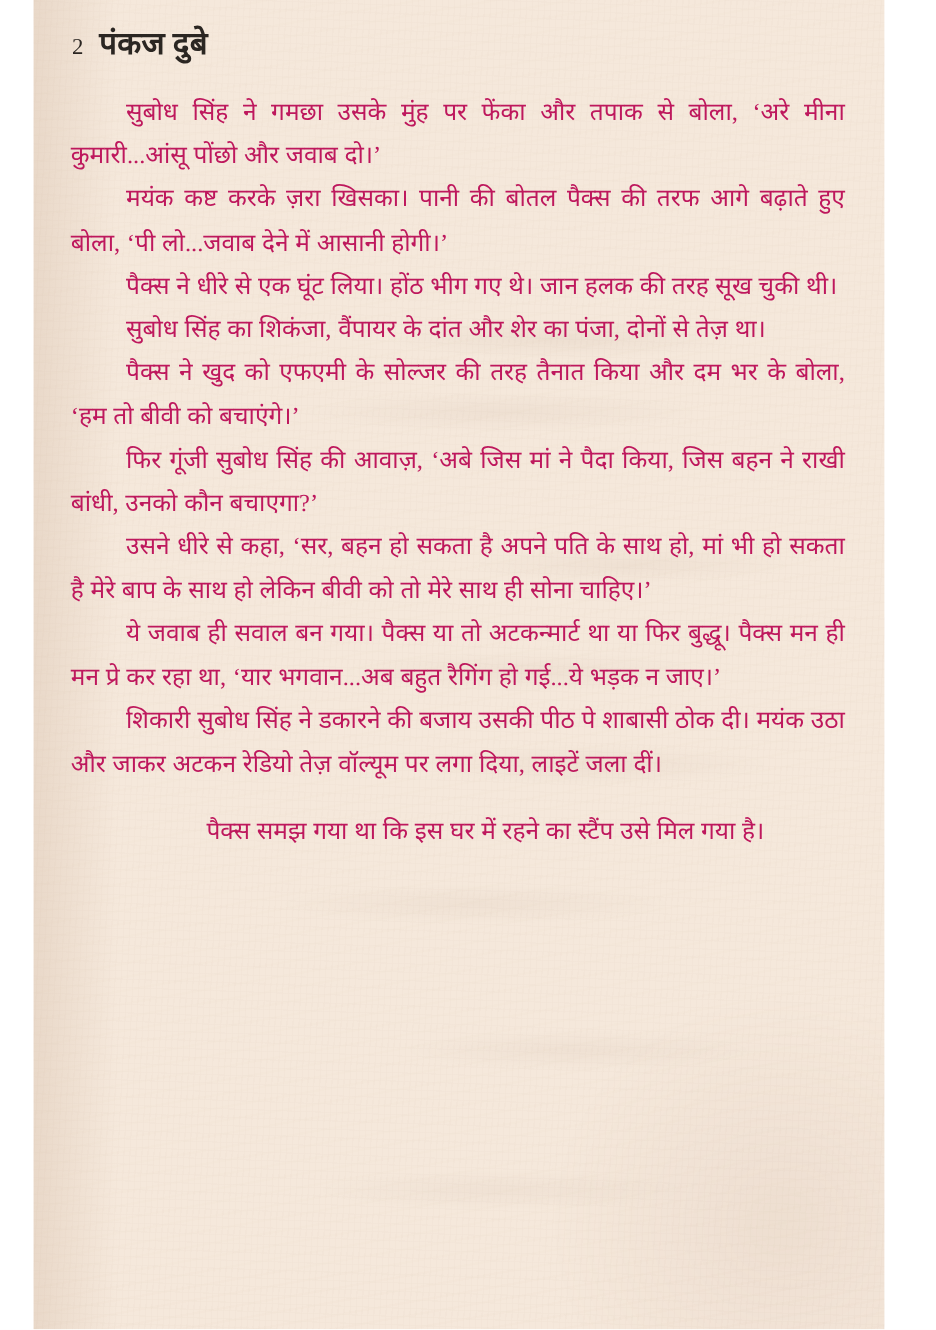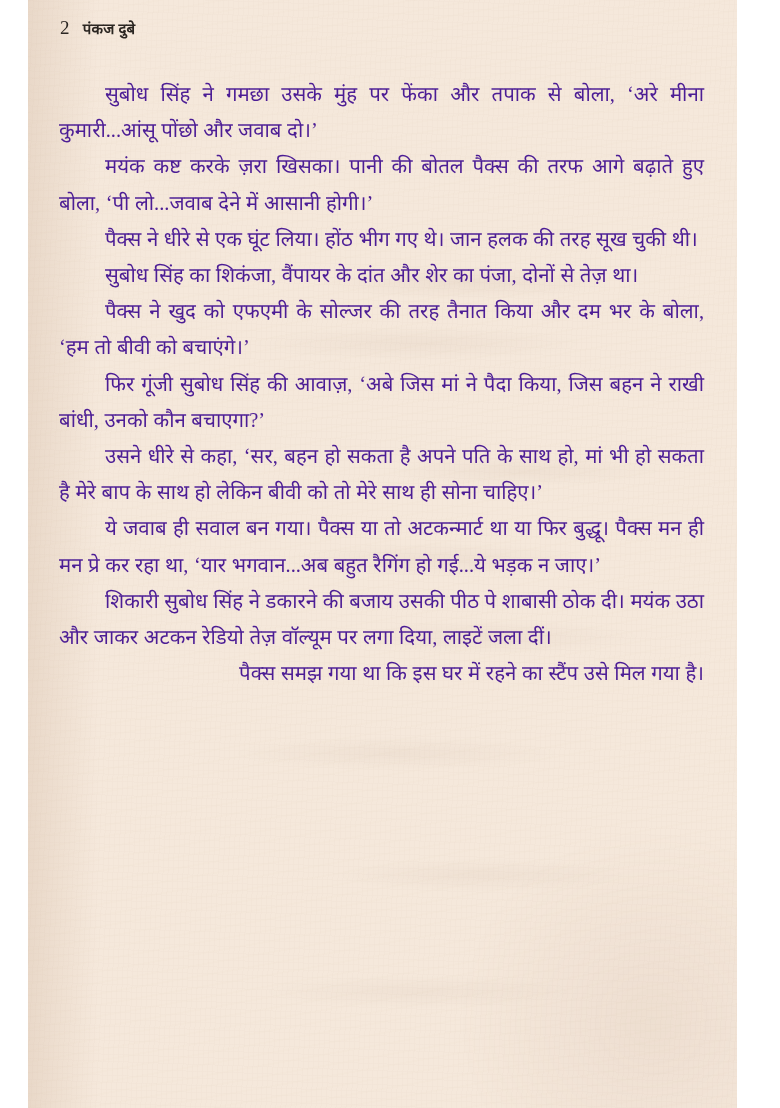--- a/index.html
+++ b/index.html
@@ -93,41 +93,42 @@
     white-space: nowrap;
     display: flex;
     align-items: baseline;
     gap: 13px;
   }
   .running-head .folio {
     font-size: 19px;
   }
   .running-head .author {
     font-weight: 700;
-    font-size: 15px;
+    font-size: 26px;
   }
 
   .body-col {
     position: absolute;
     left: 31px;
     top: 76px;
     width: 645px;
-    color: #4c1d95;
+    color: #be185d;
     font-size: 20.4px;
     line-height: 36.2px;
     text-align: justify;
     text-justify: inter-word;
     word-spacing: .5px;
   }
   .body-col p {
     margin: 0;
     text-indent: 46px;
   }
   .body-col p:last-child {
-    text-align: right;
+    text-align: center;
+    margin-top: 20px;
   }
 
   
   #inkwash {
     position: absolute;
     inset: 0;
     pointer-events: none;
     opacity: .16;
     background:
       radial-gradient(ellipse 45% 22% at 12% 8%,  rgba(255,255,255,.85), rgba(255,255,255,0) 70%),

